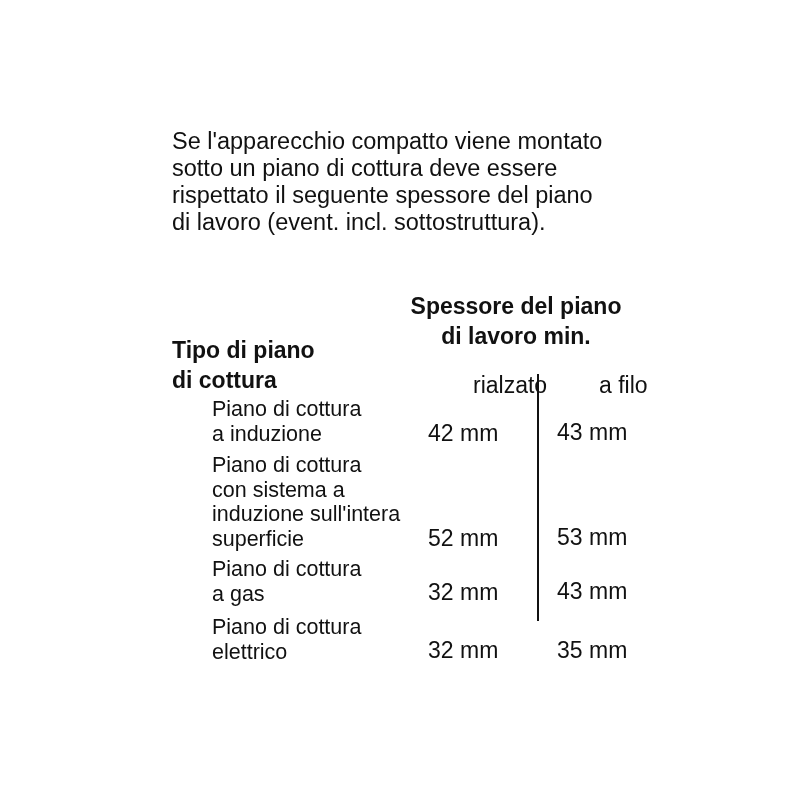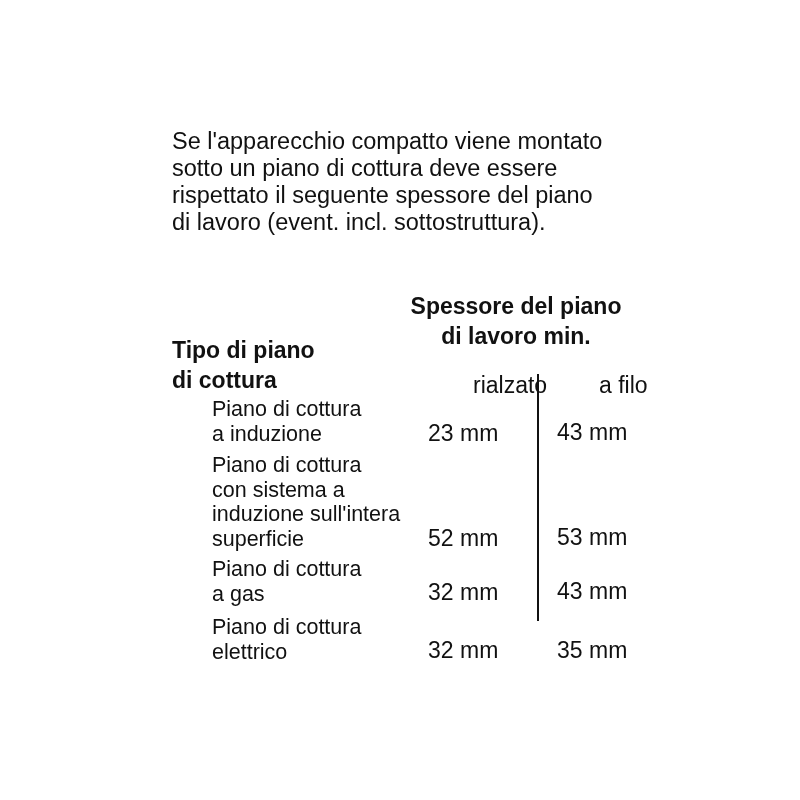--- a/index.html
+++ b/index.html
@@ -40,21 +40,21 @@
 
 <div class="abs sub" style="left:427px;margin-left:46px;">rialzato</div>
 <div class="abs sub" style="left:556px;margin-left:43px;">a filo</div>
 
 <div class="divider"></div>
 
 <div class="abs row-label" style="top:397px;">
   <div>Piano di cottura</div>
   <div>a induzione</div>
 </div>
-<div class="abs val col1" style="top:420px;">23 mm</div>
+<div class="abs val col1" style="top:420px;">42 mm</div>
 <div class="abs val col2" style="top:419px;">43 mm</div>
 
 <div class="abs row-label" style="top:453px;">
   <div>Piano di cottura</div>
   <div>con sistema a</div>
   <div>induzione sull'intera</div>
   <div>superficie</div>
 </div>
 <div class="abs val col1" style="top:525px;">52 mm</div>
 <div class="abs val col2" style="top:524px;">53 mm</div>

